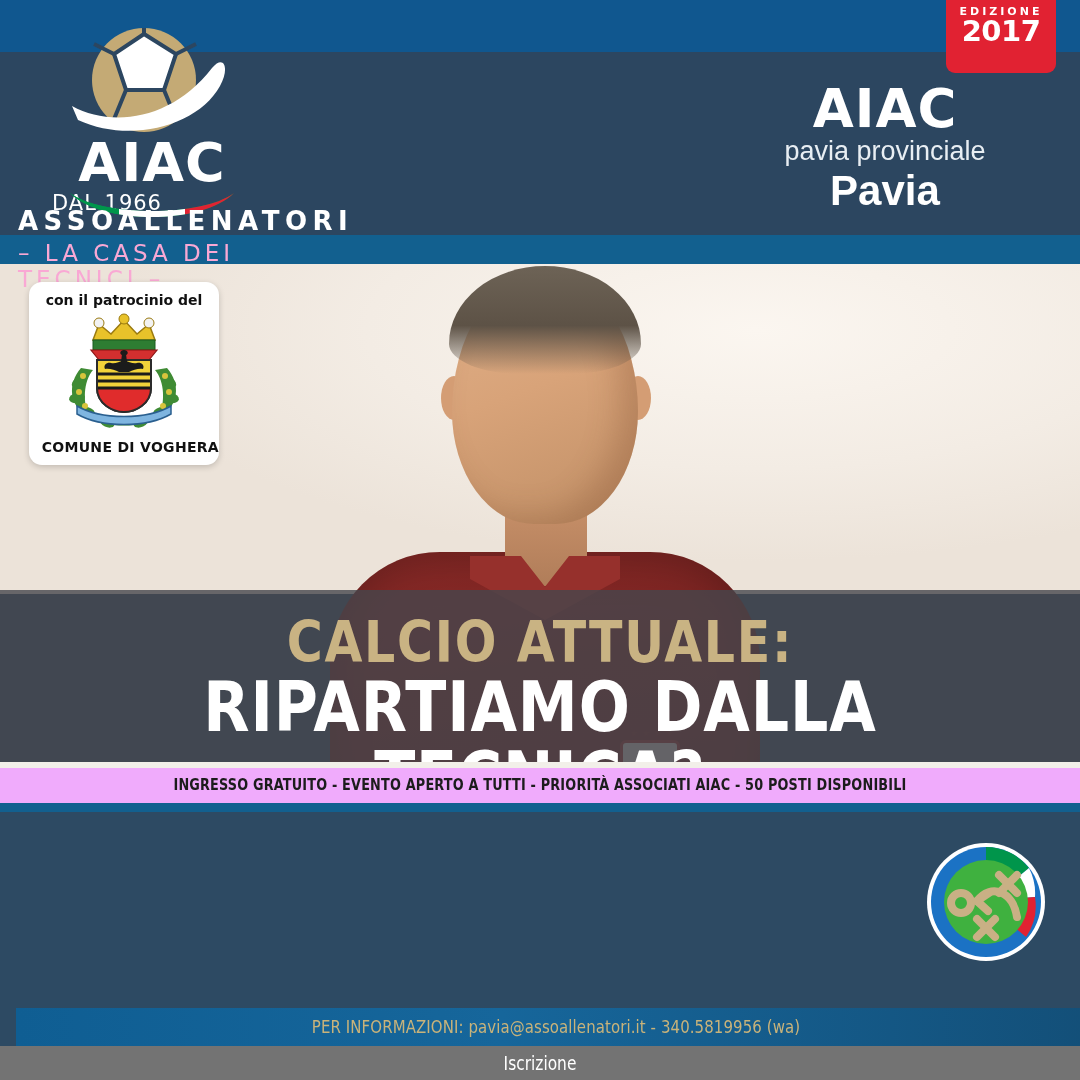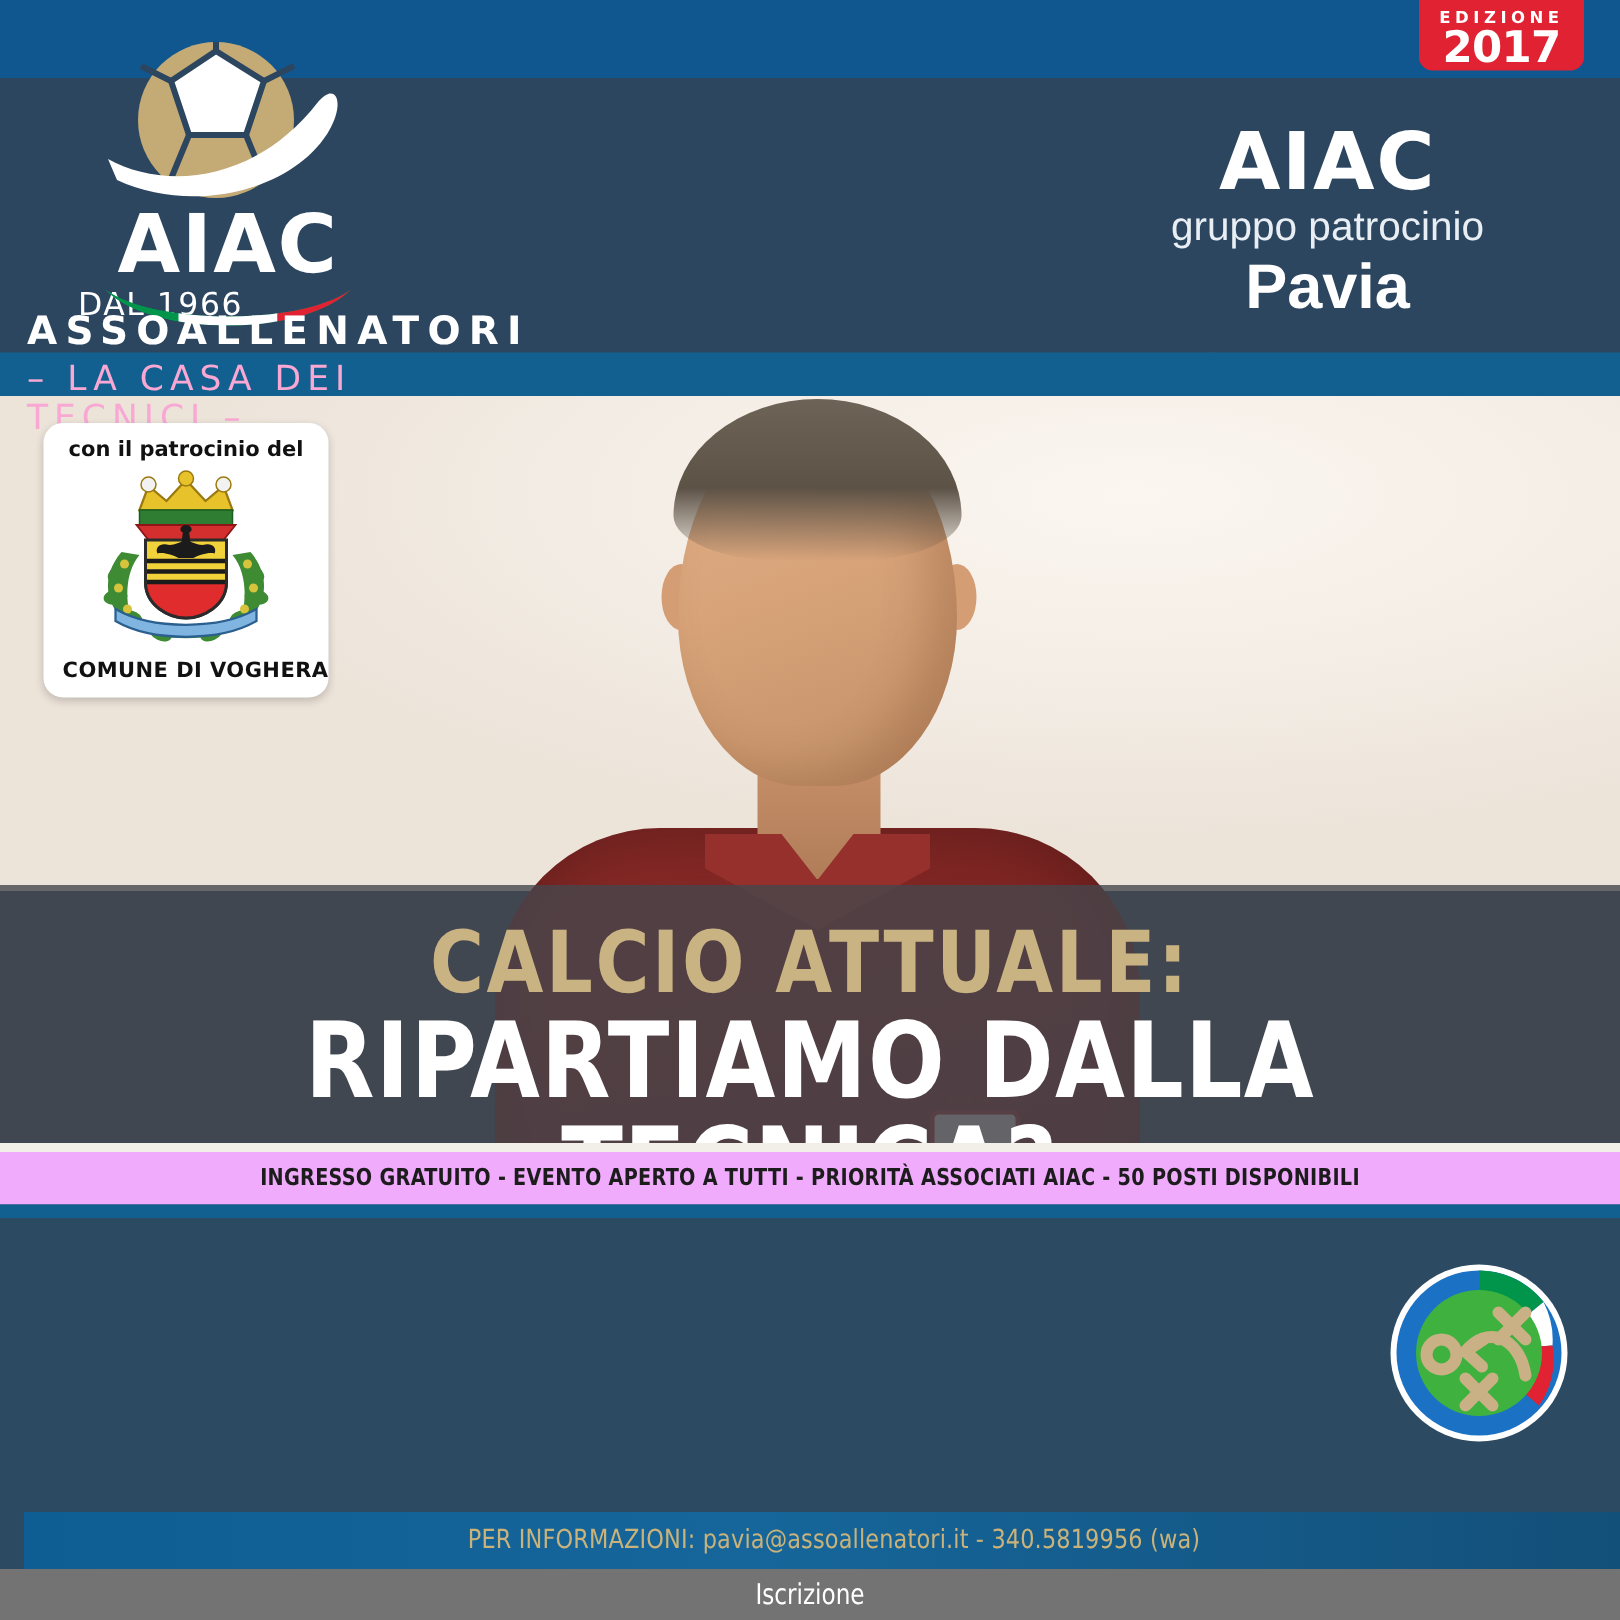--- a/index.html
+++ b/index.html
@@ -89,21 +89,21 @@
     text-align:center;
   }
   .tecnici{
     position:absolute; left:18px; top:240px; width:300px;
     color:#f9a8d4; font-size:23px; letter-spacing:4px;
     font-family:"DejaVu Sans", sans-serif;
   }
 
   
   .edition{
-    position:absolute; right:24px; top:0; width:110px; height:47px;
+    position:absolute; right:24px; top:0; width:110px; height:73px;
     background:#e12232; border-radius:0 0 9px 9px; text-align:center; z-index:6;
   }
   .edition .lbl{ color:#fff; font-size:11px; font-weight:bold; letter-spacing:3px; margin-top:5px;
                  font-family:"DejaVu Sans", sans-serif;}
   .edition .yr{ color:#fff; font-size:29px; font-weight:bold; line-height:.95; letter-spacing:-.5px;
                 font-family:"DejaVu Sans", sans-serif;}
 
   
   .pavia-block{ position:absolute; right:30px; top:82px; width:330px; text-align:center; }
   .pavia-block .t1{ color:#fff; font-weight:bold; font-size:53px; line-height:1;
@@ -285,21 +285,21 @@
   <div class="assoallenatori">ASSOALLENATORI</div>
   <div class="tecnici">– LA CASA DEI TECNICI –</div>
 
   <div class="edition">
     <div class="lbl">EDIZIONE</div>
     <div class="yr">2017</div>
   </div>
 
   <div class="pavia-block">
     <div class="t1">AIAC</div>
-    <div class="t2">gruppo patrocinio</div>
+    <div class="t2">pavia provinciale</div>
     <div class="t3">Pavia</div>
   </div>
 
   <div class="patron">
     <div class="ttl">con il patrocinio del</div>
     <svg width="150" height="120" viewBox="0 0 150 120" style="position:absolute;left:20px;top:28px;">
 
       <g fill="#3f8b34">
         <path d="M32 58 C 18 74, 20 96, 40 108 C 34 92, 34 72, 44 60 Z"></path>
         <path d="M118 58 C 132 74, 130 96, 110 108 C 116 92, 116 72, 106 60 Z"></path>

